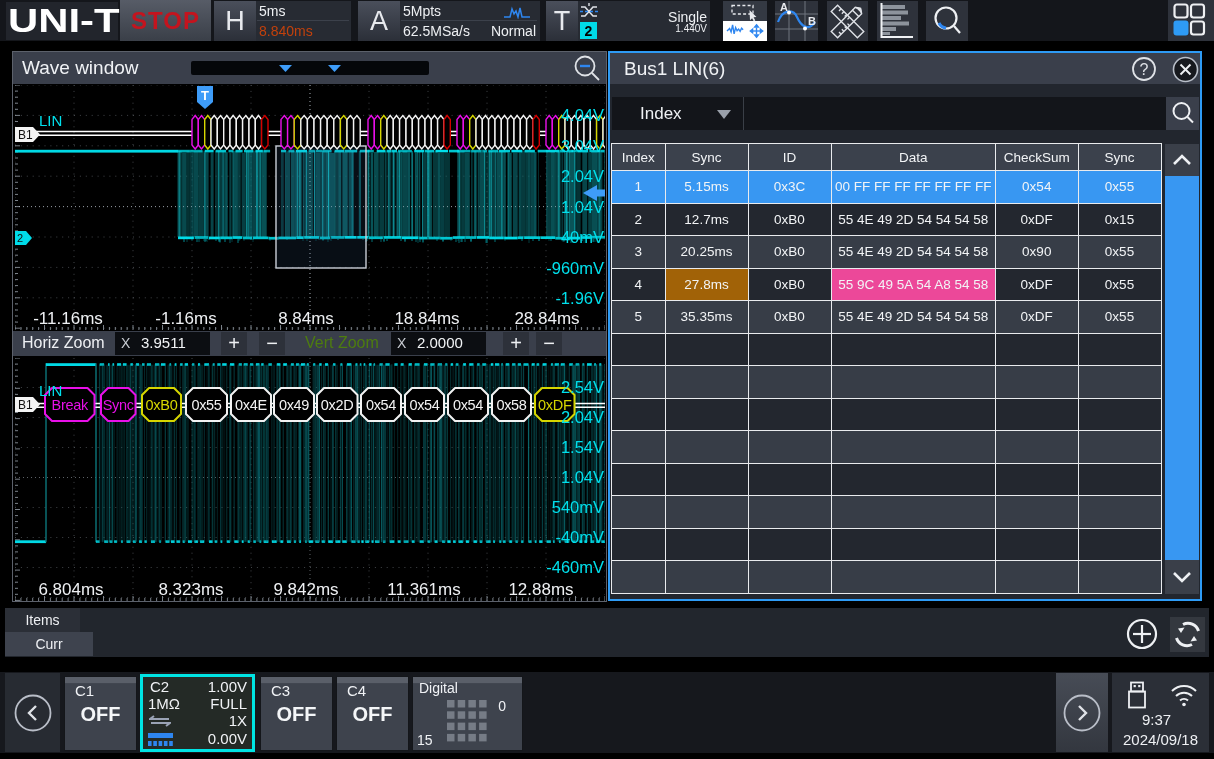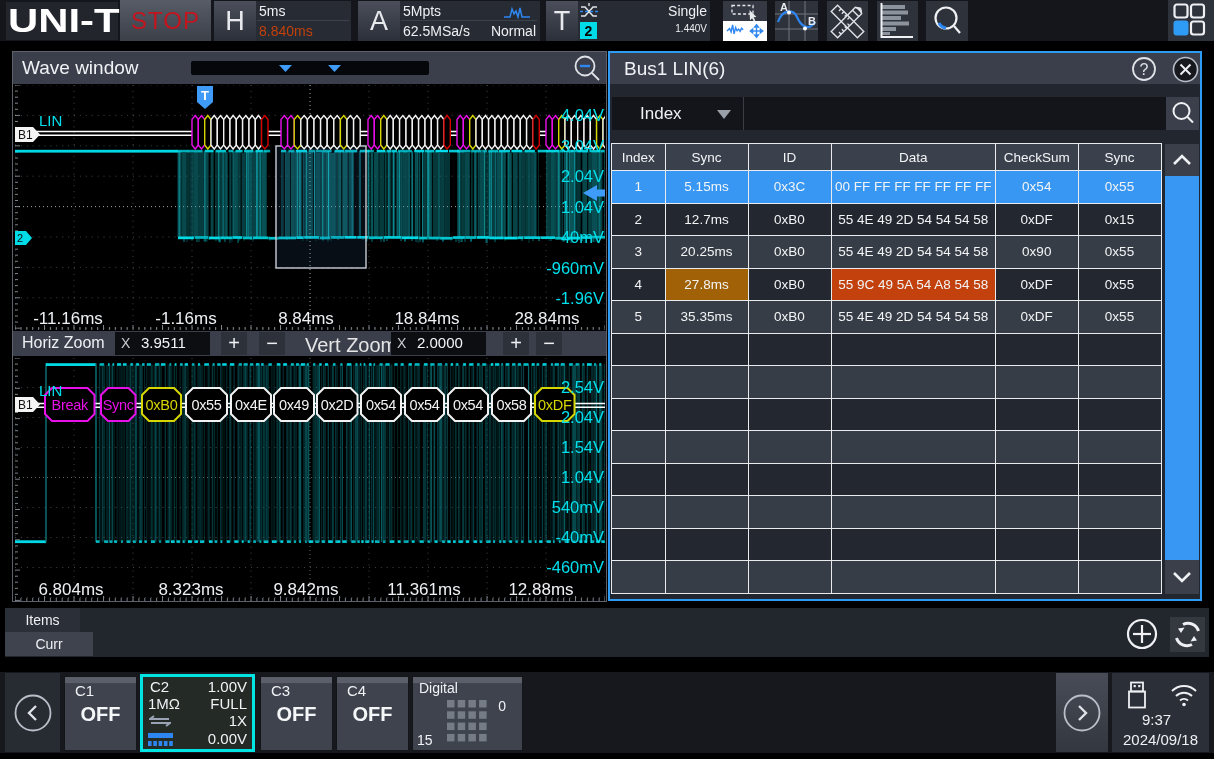--- a/index.html
+++ b/index.html
@@ -5,21 +5,21 @@
 body{font-family:"Liberation Sans",sans-serif}
 #page{position:relative;width:1214px;height:759px;background:#000}
 .abs{position:absolute}
 .dtbl td{border:1.5px solid #e9ebee;overflow:hidden;white-space:nowrap;padding:0}
 </style></head><body>
 <div id="page">
     <div class="abs" style="left:0;top:0;width:1214px;height:41px;background:#14161b"></div>
     <div class="abs" style="left:6px;top:2px;width:112px;height:38px;background:#22252c"></div>
     <div class="abs" style="left:8px;top:1px;font-size:34px;font-weight:bold;color:#fff;letter-spacing:0px;transform:scale(1.23,1.0);transform-origin:0 0">UNI-T</div>
     <div class="abs" style="left:120px;top:0;width:91px;height:41px;background:linear-gradient(#575c67,#3a3f48);display:flex;align-items:center;justify-content:center">
-      <span style="font-size:24px;font-weight:normal;color:#c4141e;letter-spacing:1px">STOP</span>
+      <span style="font-size:24px;font-weight:bold;color:#c4141e;letter-spacing:1px">STOP</span>
     </div>
     <div class="abs" style="left:214px;top:1px;width:137px;height:40px;background:#272b33"></div>
     <div class="abs" style="left:214px;top:1px;width:42px;height:40px;background:linear-gradient(#4a4f5b,#2b2f38);color:#e8eaee;font-size:27px;display:flex;align-items:center;justify-content:center">H</div>
     <div class="abs" style="left:259px;top:3px;width:88px;height:17px;font-size:14px;color:#eef0f3">5ms</div>
     <div class="abs" style="left:257px;top:20px;width:92px;height:1px;background:#3c414b"></div>
     <div class="abs" style="left:259px;top:23px;width:88px;height:17px;font-size:14px;color:#c2410c">8.840ms</div>
     <div class="abs" style="left:358px;top:1px;width:182px;height:40px;background:#272b33"></div>
     <div class="abs" style="left:358px;top:1px;width:42px;height:40px;background:linear-gradient(#4a4f5b,#2b2f38);color:#e8eaee;font-size:27px;display:flex;align-items:center;justify-content:center">A</div>
     <div class="abs" style="left:403px;top:3px;font-size:14px;color:#eef0f3">5Mpts</div>
     <div class="abs" style="left:401px;top:20px;width:136px;height:1px;background:#3c414b"></div>
@@ -29,21 +29,21 @@
     </svg>
     <div class="abs" style="left:460px;top:23px;width:76px;text-align:right;font-size:14px;color:#eef0f3">Normal</div>
     <div class="abs" style="left:546px;top:1px;width:164px;height:40px;background:#272b33"></div>
     <div class="abs" style="left:546px;top:1px;width:32px;height:40px;background:linear-gradient(#4a4f5b,#2b2f38);color:#e8eaee;font-size:27px;display:flex;align-items:center;justify-content:center">T</div>
     <svg class="abs" style="left:580px;top:3px" width="18" height="17" viewBox="0 0 18 17">
       <path d="M1 13 h4 l8 -9 h4 M1 4 h4 l8 9 h4" fill="none" stroke="#dfe2e7" stroke-width="1.6"></path>
       <line x1="0" y1="8.5" x2="18" y2="8.5" stroke="#2e86f0" stroke-width="1.6" stroke-dasharray="3 2"></line>
       <line x1="9" y1="0" x2="9" y2="3" stroke="#dfe2e7" stroke-width="1.4"></line>
     </svg>
     <div class="abs" style="left:580px;top:22px;width:17px;height:17px;background:#00dbe8;color:#000;font-size:14px;font-weight:bold;display:flex;align-items:center;justify-content:center">2</div>
-    <div class="abs" style="left:600px;top:3px;width:107px;text-align:right;font-size:14px;color:#eef0f3">Single</div>
+    <div class="abs" style="left:600px;top:9px;width:107px;text-align:right;font-size:14px;color:#eef0f3">Single</div>
     <div class="abs" style="left:600px;top:23px;width:107px;text-align:right;font-size:10px;color:#eef0f3">1.440V</div>
     <div style="position:absolute;left:723px;top:1px;width:44px;height:40px">
       <div style="position:absolute;inset:0 0 50% 0;background:#343943"></div>
       <div style="position:absolute;inset:50% 0 0 0;background:#fff"></div>
       <svg width="44" height="40" viewBox="0 0 44 40" style="position:absolute">
         <rect x="9" y="4.5" width="21" height="8.5" fill="none" stroke="#e8eaee" stroke-width="1.3" stroke-dasharray="3 2.2"></rect>
         <path d="M26.5 9 L33.5 16 L30.6 16.3 L32.3 19.4 L30.7 20.2 L29.1 17.2 L27 19.2 Z" fill="#e8eaee"></path>
         <path d="M4 30 l2.6 -2.6 1.5 3.6 1.5 -7.2 1.5 9 1.5 -6.3 1.5 3.2 1.5 -1.6 1.5 2.3 1.5 -3.2 1.5 1.6" fill="none" stroke="#2e86f0" stroke-width="1.4"></path>
         <g stroke="#2e86f0" stroke-width="1.4" fill="#2e86f0">
           <line x1="33.5" y1="26.5" x2="33.5" y2="33.5"></line>
@@ -687,21 +687,21 @@
       <text x="412" y="239" font-size="17" fill="#eef0f3" text-anchor="middle" font-family="Liberation Sans">18.84ms</text>
       <text x="532" y="239" font-size="17" fill="#eef0f3" text-anchor="middle" font-family="Liberation Sans">28.84ms</text>
     </svg>
     <div class="abs" style="left:13px;top:331px;width:593px;height:25px;background:#3a3f4b"></div>
     <div class="abs" style="left:22px;top:334px;font-size:16px;color:#eef0f3">Horiz Zoom</div>
     <div class="abs" style="left:115px;top:332px;width:95px;height:23px;background:#0c0e12"></div>
     <div class="abs" style="left:121px;top:335px;font-size:14px;color:#c8ccd2">X</div>
     <div class="abs" style="left:141px;top:334px;font-size:15px;color:#f2f4f6">3.9511</div>
     <div class="abs" style="left:221px;top:332px;width:26px;height:23px;background:#2d313a;color:#eef0f3;font-size:20px;display:flex;align-items:center;justify-content:center">+</div>
     <div class="abs" style="left:259px;top:332px;width:26px;height:23px;background:#2d313a;color:#eef0f3;font-size:20px;display:flex;align-items:center;justify-content:center">−</div>
-    <div class="abs" style="left:305px;top:334px;font-size:20px;color:#e5e5e5">Vert Zoom</div>
+    <div class="abs" style="left:305px;top:334px;font-size:16px;color:#4d7c0f">Vert Zoom</div>
     <div class="abs" style="left:391px;top:332px;width:95px;height:23px;background:#0c0e12"></div>
     <div class="abs" style="left:397px;top:335px;font-size:14px;color:#c8ccd2">X</div>
     <div class="abs" style="left:417px;top:334px;font-size:15px;color:#f2f4f6">2.0000</div>
     <div class="abs" style="left:503px;top:332px;width:26px;height:23px;background:#2d313a;color:#eef0f3;font-size:20px;display:flex;align-items:center;justify-content:center">+</div>
     <div class="abs" style="left:536px;top:332px;width:26px;height:23px;background:#2d313a;color:#eef0f3;font-size:20px;display:flex;align-items:center;justify-content:center">−</div>
     <svg width="590" height="243" viewBox="0 0 590 243" style="position:absolute;left:15px;top:358px">
       <line x1="0" y1="0" x2="0" y2="243" stroke="#aab2bc" stroke-opacity="0.38" stroke-width="1" stroke-dasharray="1 4.9"></line>
       <line x1="59" y1="0" x2="59" y2="243" stroke="#aab2bc" stroke-opacity="0.38" stroke-width="1" stroke-dasharray="1 4.9"></line>
       <line x1="118" y1="0" x2="118" y2="243" stroke="#aab2bc" stroke-opacity="0.38" stroke-width="1" stroke-dasharray="1 4.9"></line>
       <line x1="177" y1="0" x2="177" y2="243" stroke="#aab2bc" stroke-opacity="0.38" stroke-width="1" stroke-dasharray="1 4.9"></line>
@@ -1559,21 +1559,21 @@
           <td style="background:#373d47">20.25ms</td>
           <td style="background:#373d47">0xB0</td>
           <td style="background:#373d47">55 4E 49 2D 54 54 54 58</td>
           <td style="background:#373d47">0x90</td>
           <td style="background:#373d47">0x55</td>
         </tr>
         <tr style="height:32.5px">
           <td style="background:#23272f">4</td>
           <td style="background:#a16207">27.8ms</td>
           <td style="background:#23272f">0xB0</td>
-          <td style="background:#c2410c">55 9C 49 5A 54 A8 54 58</td>
+          <td style="background:#ec4899">55 9C 49 5A 54 A8 54 58</td>
           <td style="background:#23272f">0xDF</td>
           <td style="background:#23272f">0x55</td>
         </tr>
         <tr style="height:32.5px">
           <td style="background:#373d47">5</td>
           <td style="background:#373d47">35.35ms</td>
           <td style="background:#373d47">0xB0</td>
           <td style="background:#373d47">55 4E 49 2D 54 54 54 58</td>
           <td style="background:#373d47">0xDF</td>
           <td style="background:#373d47">0x55</td>

